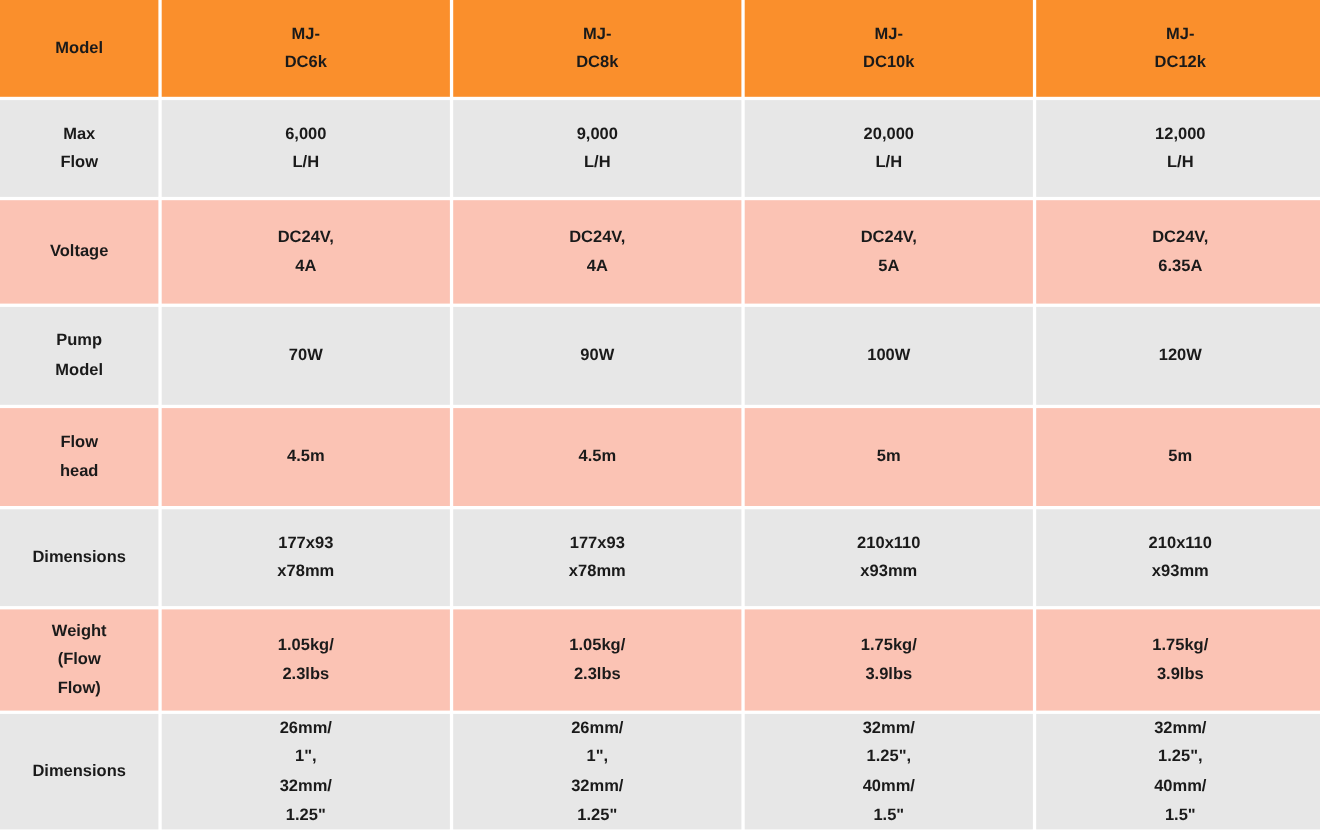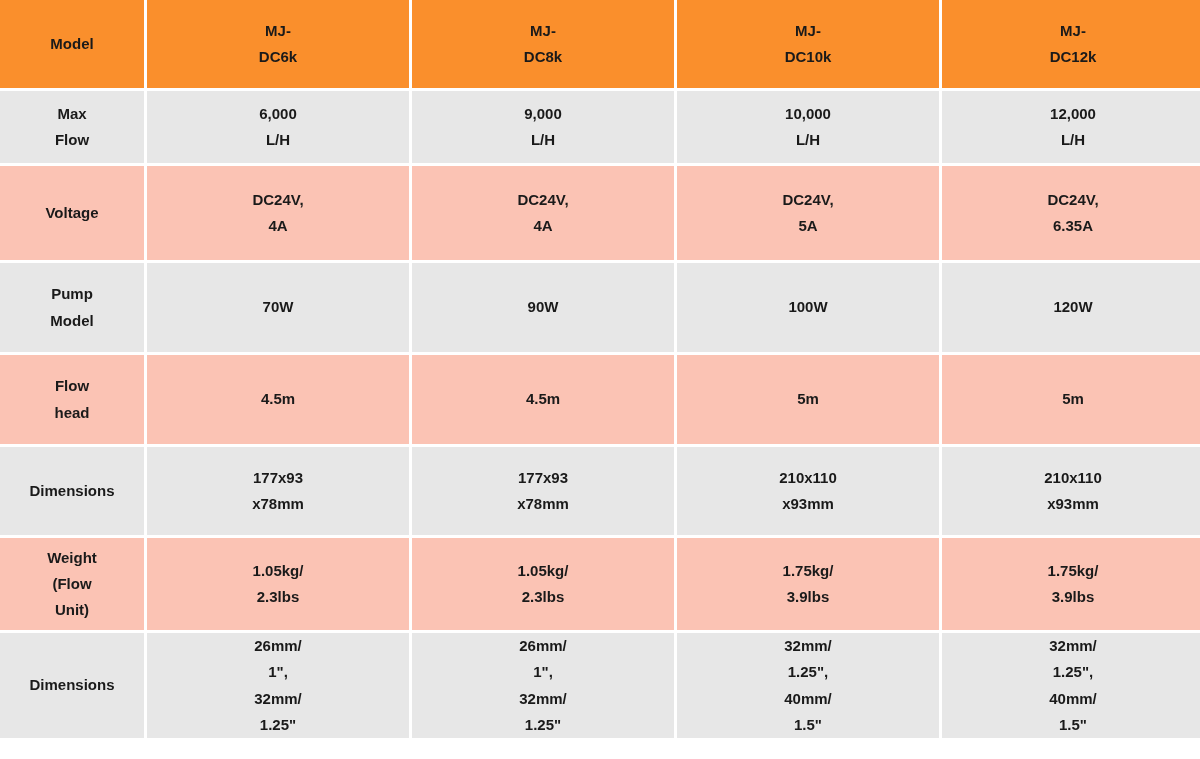--- a/index.html
+++ b/index.html
@@ -34,21 +34,21 @@
 
   tr.header-row td {
     background: #fa8f2c;
     color: #ffffff;
     height: 88px;
     font-size: 15.5px;
   }
   tr.row-gray td  { background: #e7e7e7; }
   tr.row-pink td  { background: #fbc3b4; }
 
-  tr.r1 td { height: 72px; }
+  tr.r1 td { height: 88px; }
   tr.r2 td { height: 94px; }
   tr.r3 td { height: 89px; }
   tr.r4 td { height: 89px; }
   tr.r5 td { height: 88px; }
   tr.r6 td { height: 92px; }
   tr.r7 td { height: 104px; }
 
   .cell-lines span { display: block; }
 </style>
 </head>
@@ -109,21 +109,21 @@
           </div>
         </td>
       <td>
           <div class="cell-lines" data-col="1">
             <span>9,000</span>
             <span>L/H</span>
           </div>
         </td>
       <td>
           <div class="cell-lines" data-col="2">
-            <span>10,000</span>
+            <span>20,000</span>
             <span>L/H</span>
           </div>
         </td>
       <td>
           <div class="cell-lines" data-col="3">
             <span>12,000</span>
             <span>L/H</span>
           </div>
         </td>
     </tr>
@@ -248,21 +248,21 @@
             <span>x93mm</span>
           </div>
         </td>
     </tr>
 
     <tr class="row-pink r6">
       <td>
           <div class="cell-lines">
             <span>Weight</span>
             <span>(Flow</span>
-            <span>Unit)</span>
+            <span>Flow)</span>
           </div>
         </td>
       <td>
           <div class="cell-lines" data-col="0">
             <span>1.05kg/</span>
             <span>2.3lbs</span>
           </div>
         </td>
       <td>
           <div class="cell-lines" data-col="1">

